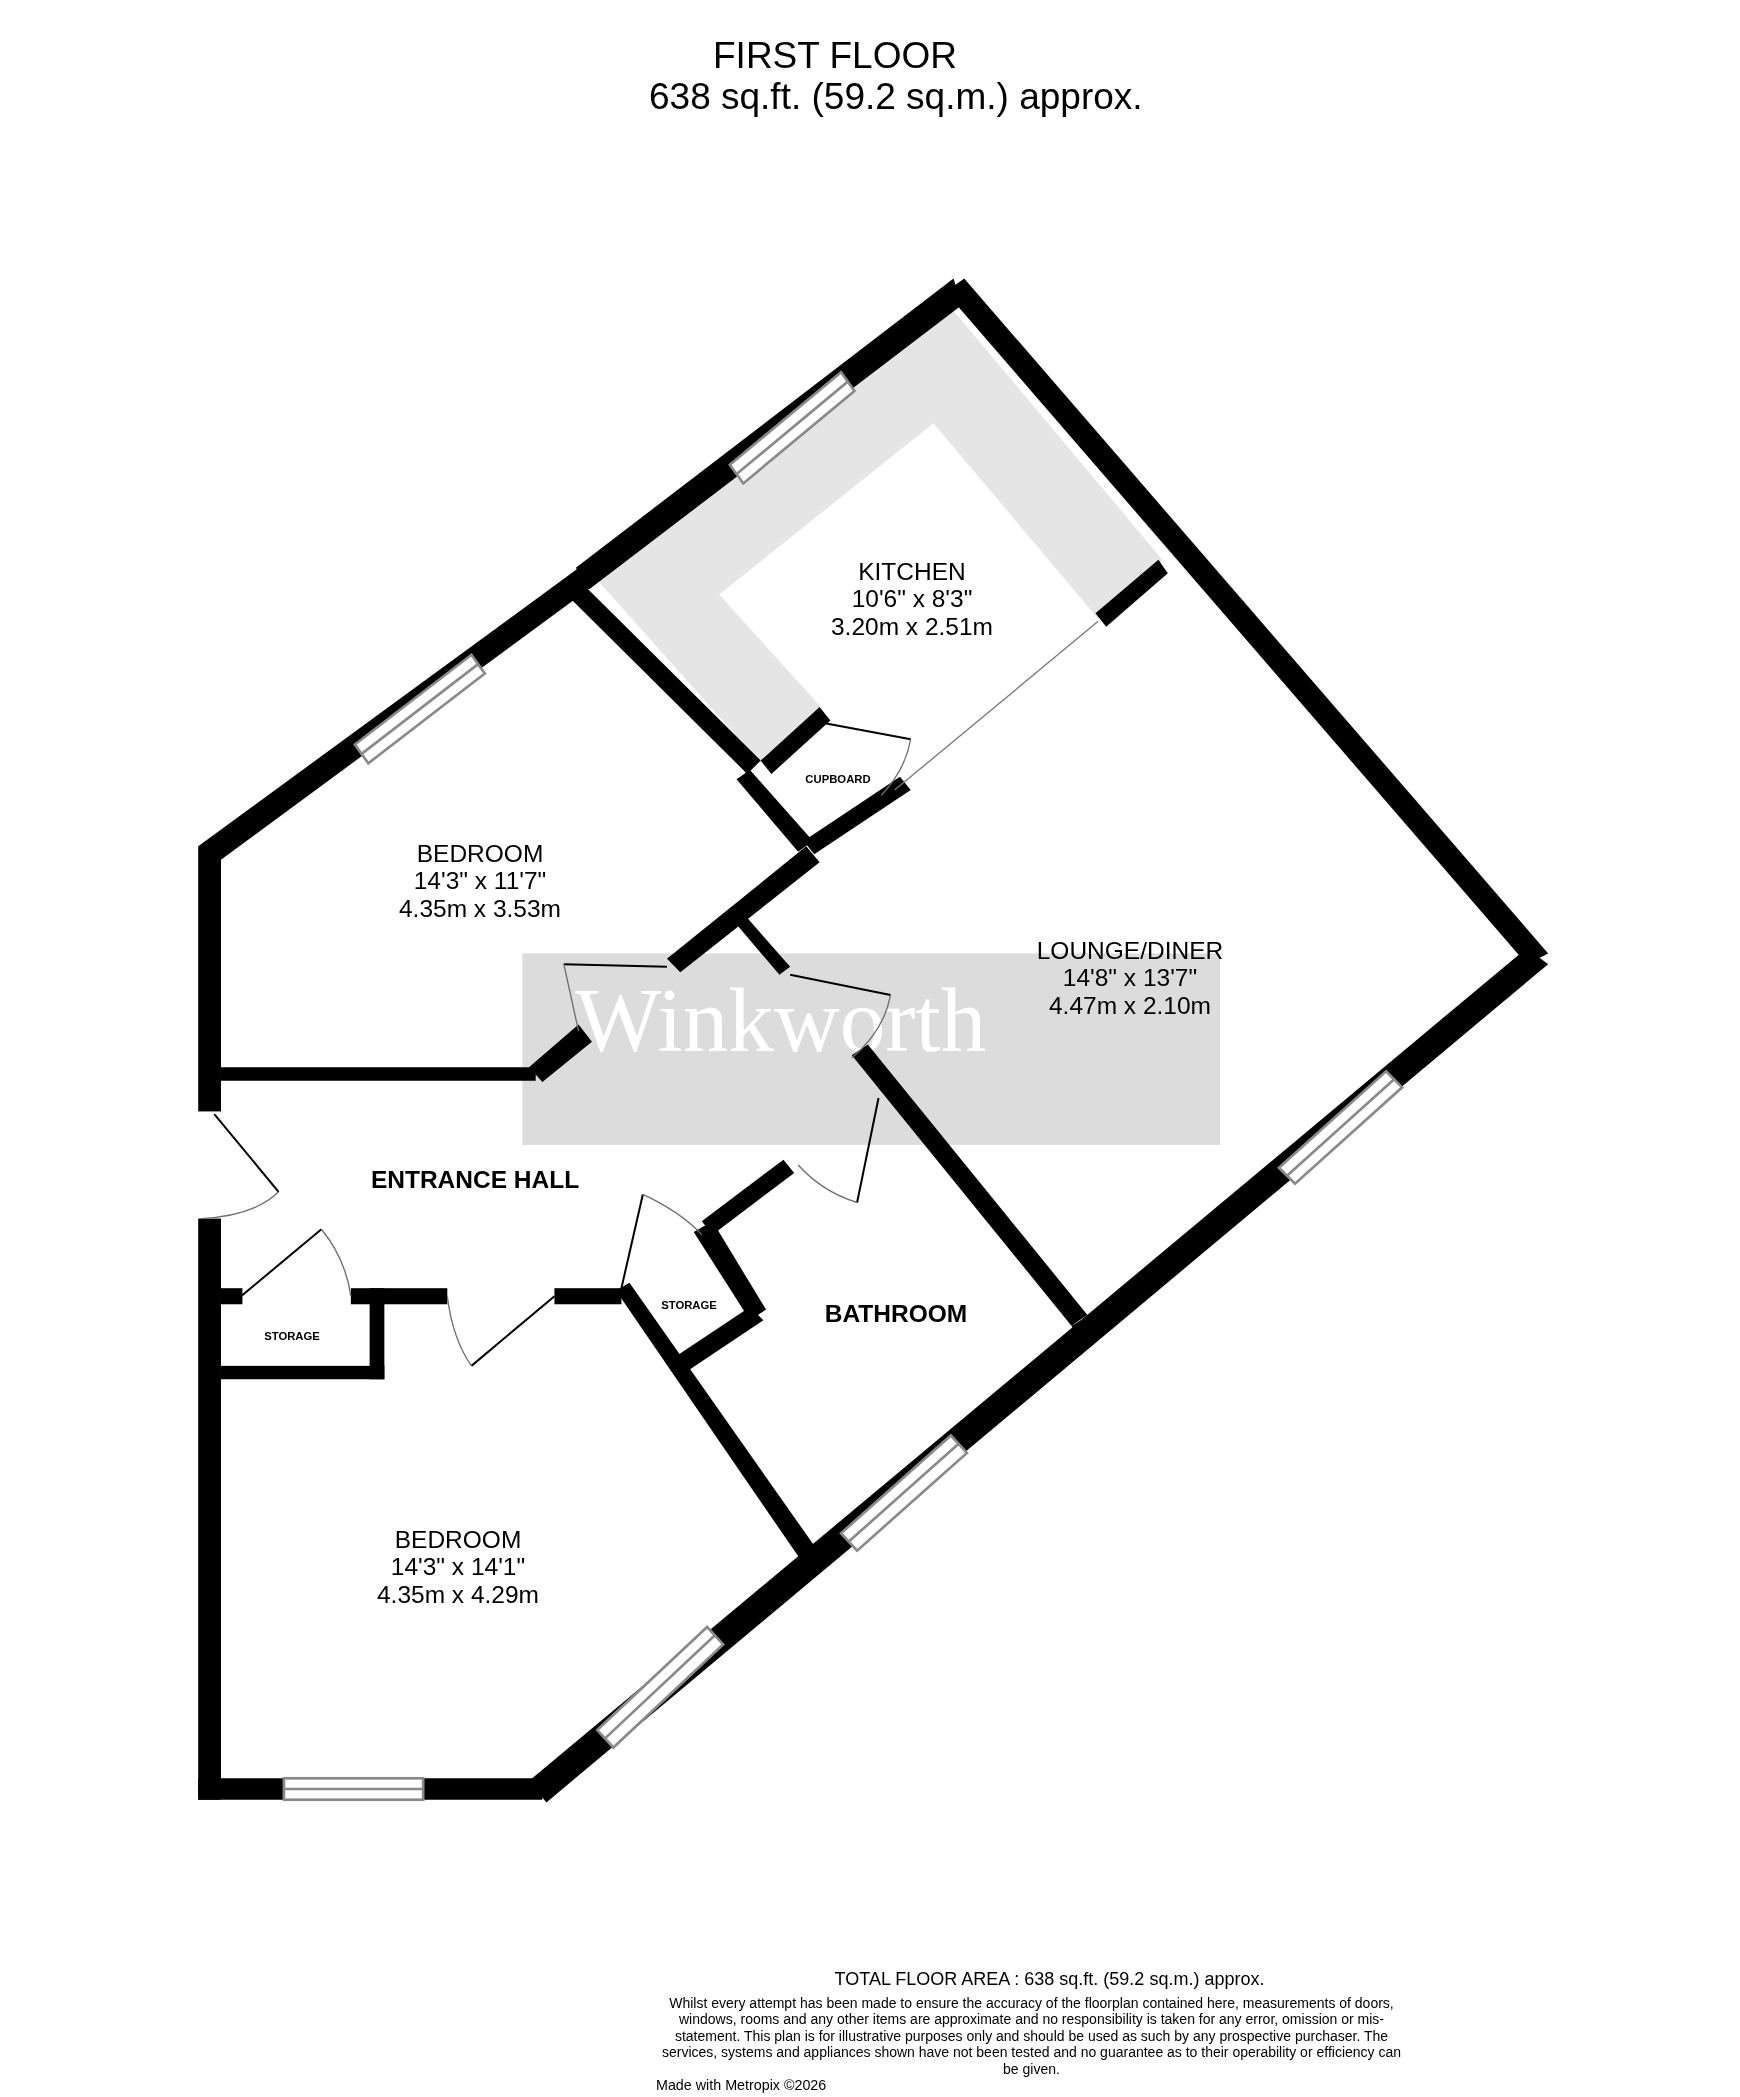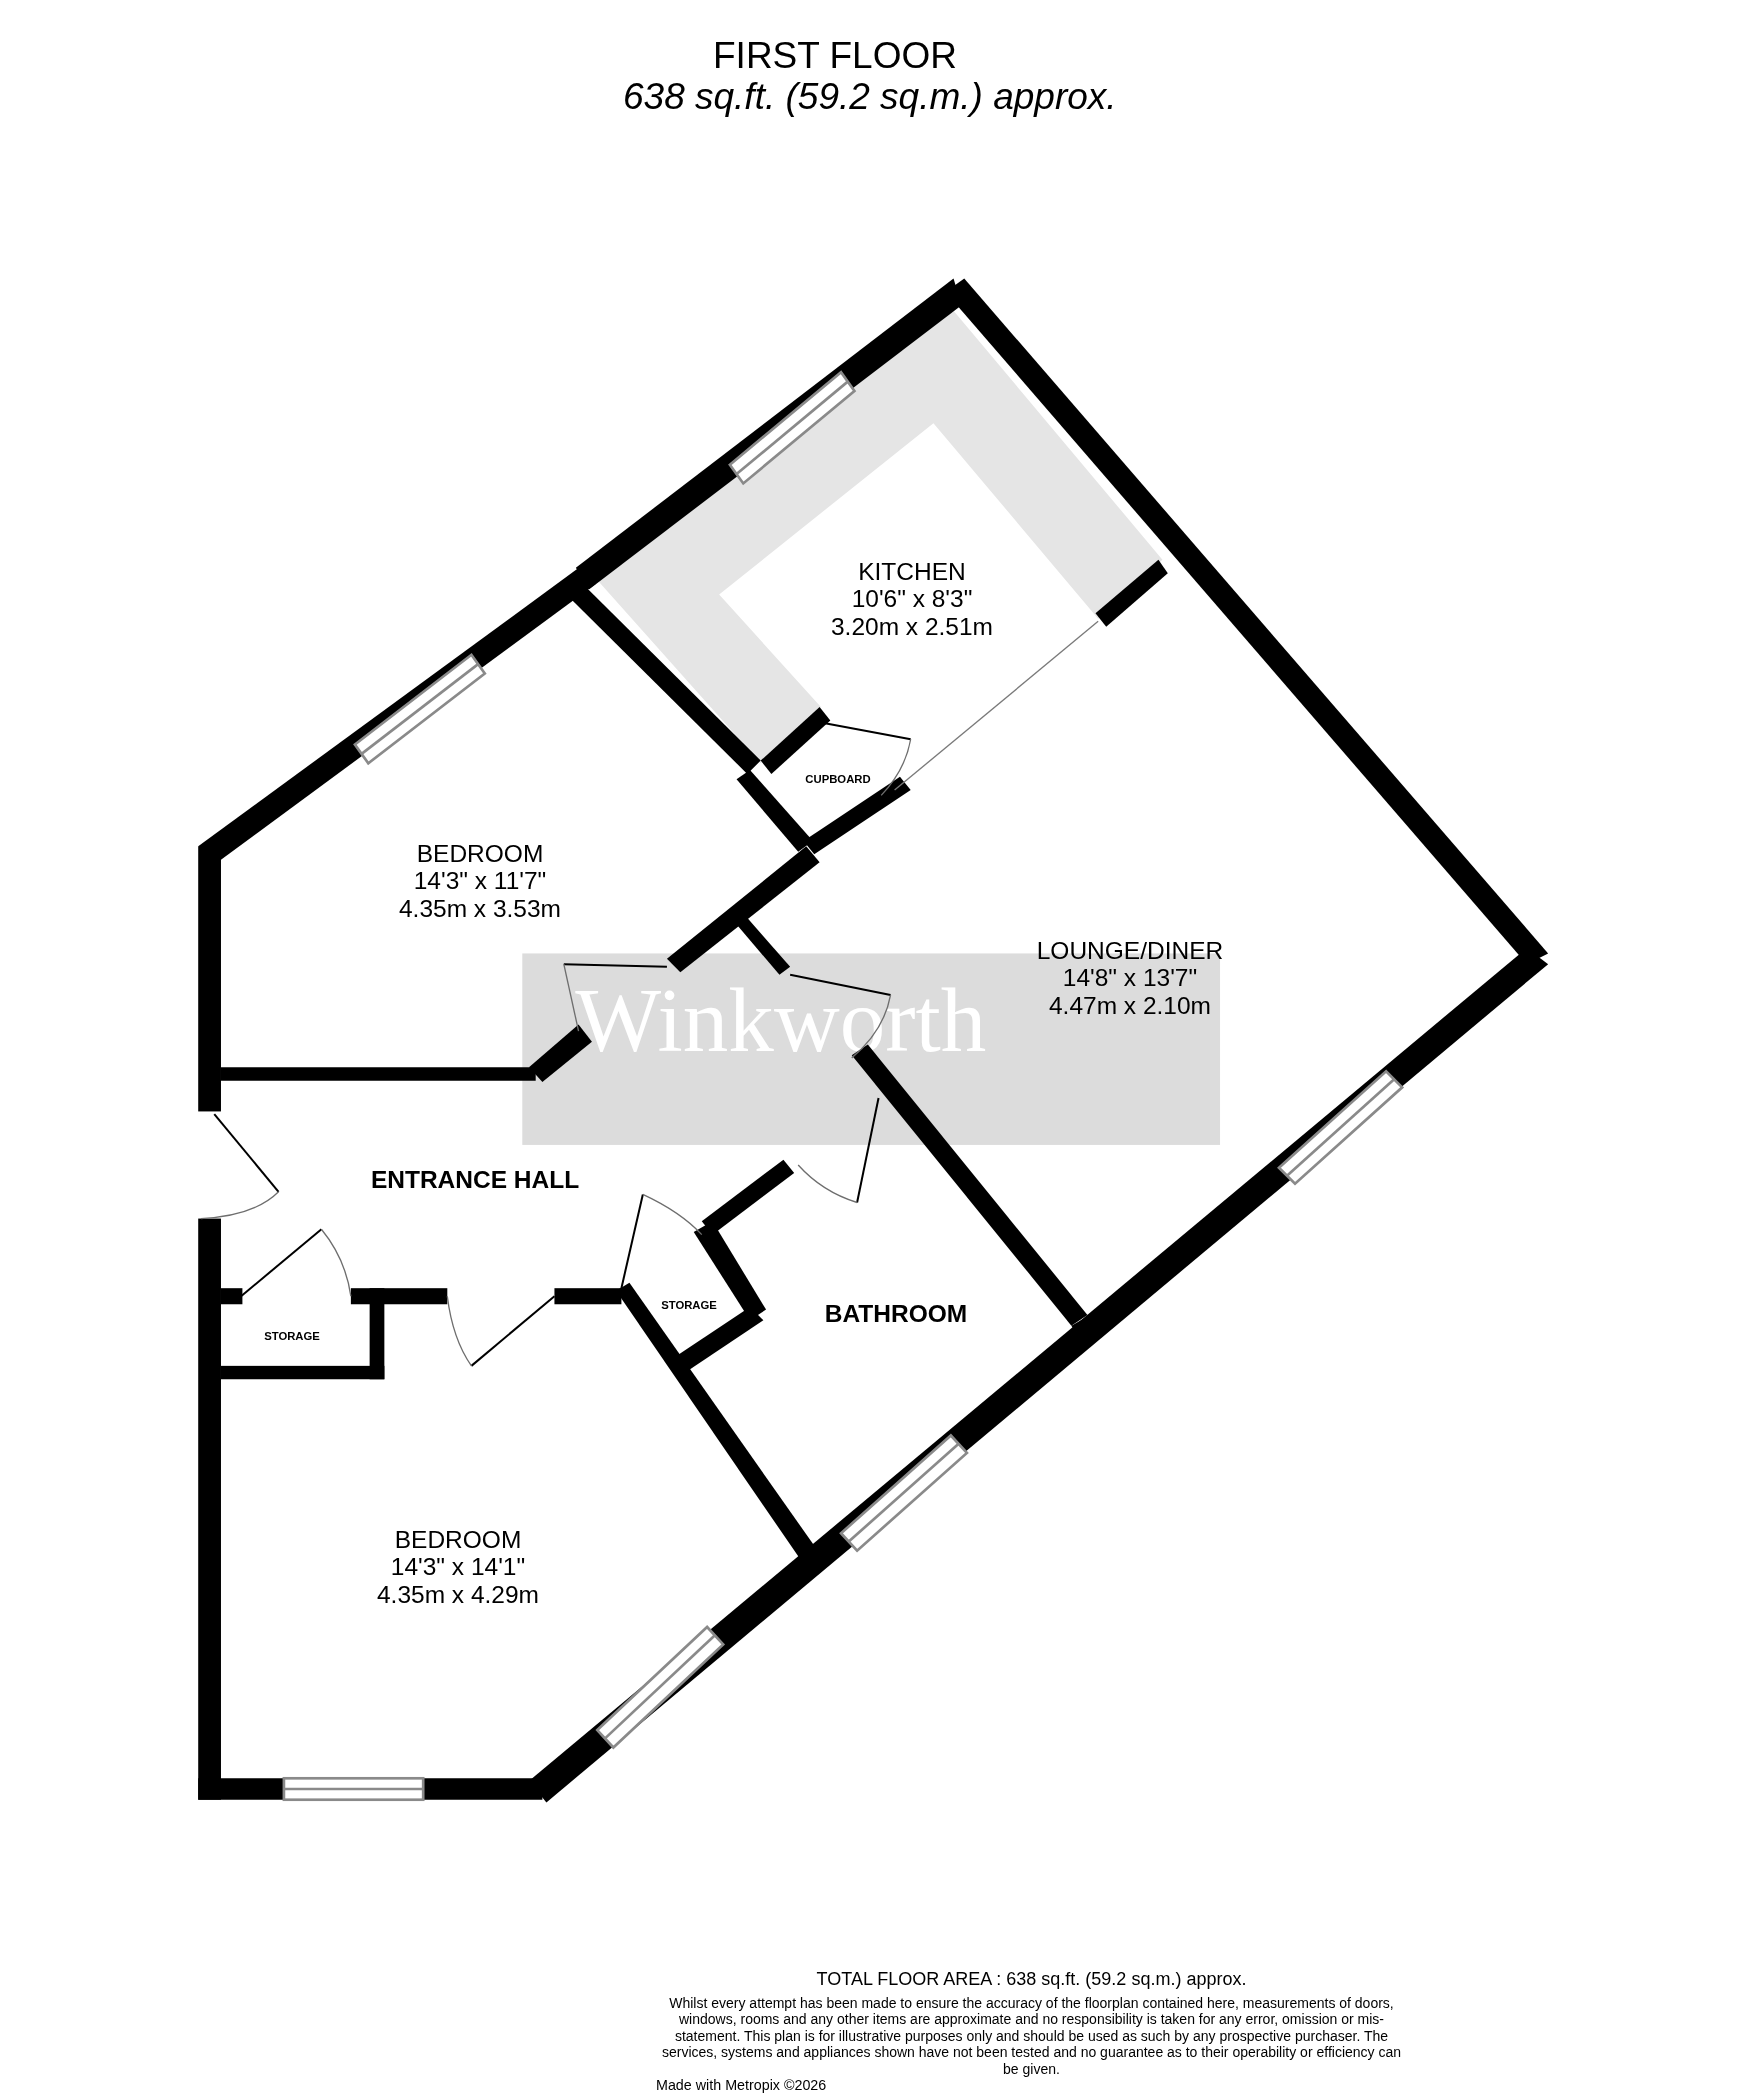--- a/index.html
+++ b/index.html
@@ -1,25 +1,25 @@
 <!DOCTYPE html>
 <html style="font-size:9.5px"><head>
 <meta charset="utf-8">
 <style>
   html, body { margin:0; padding:0; background:#ffffff; }
   body { width:1741px; height:2097px; position:relative; overflow:hidden; font-family:"Liberation Sans", sans-serif; color:#000; }
   .title-line1 { position:absolute; left:713px; top:35px; font-size:37px; line-height:42px; white-space:nowrap; }
-  .title-line2 { position:absolute; left:623px; top:76px; font-size:37px; line-height:42px; white-space:nowrap;font-style:italic; }
+  .title-line2 { position:absolute; left:649px; top:76px; font-size:37px; line-height:42px; white-space:nowrap; }
   svg.plan { position:absolute; left:0; top:0; width:1741px; height:2097px; }
   .room-label { position:absolute; text-align:center; font-weight:normal; font-size:24.5px; line-height:27.4px; white-space:nowrap; transform:translateX(-50%); }
   .room-label .name { display:block; }
   .room-label .dim { display:block; }
   .small-label { position:absolute; font-weight:bold; font-size:11.3px; white-space:nowrap; transform:translateX(-50%); }
   .hall-label { position:absolute; font-weight:bold; font-size:24.5px; white-space:nowrap; transform:translateX(-50%); }
-  .footer-total { position:absolute; left:656px; top:1969px; width:751px; text-align:center; font-size:18px; white-space:nowrap; }
+  .footer-total { position:absolute; left:674px; top:1969px; width:751px; text-align:center; font-size:18px; white-space:nowrap; }
   .footer-disclaimer { position:absolute; left:659px; top:1995px; width:745px; text-align:center; font-size:14px; line-height:16.4px; }
   .footer-made { position:absolute; left:656px; top:2077px; width:751px; font-size:14.3px; }
   .watermark-text { font-family:"Liberation Serif", serif; }
 </style>
 </head>
 <body>
 
 <div class="title-line1">FIRST FLOOR</div>
 <div class="title-line2">638 sq.ft. (59.2 sq.m.) approx.</div>
 

